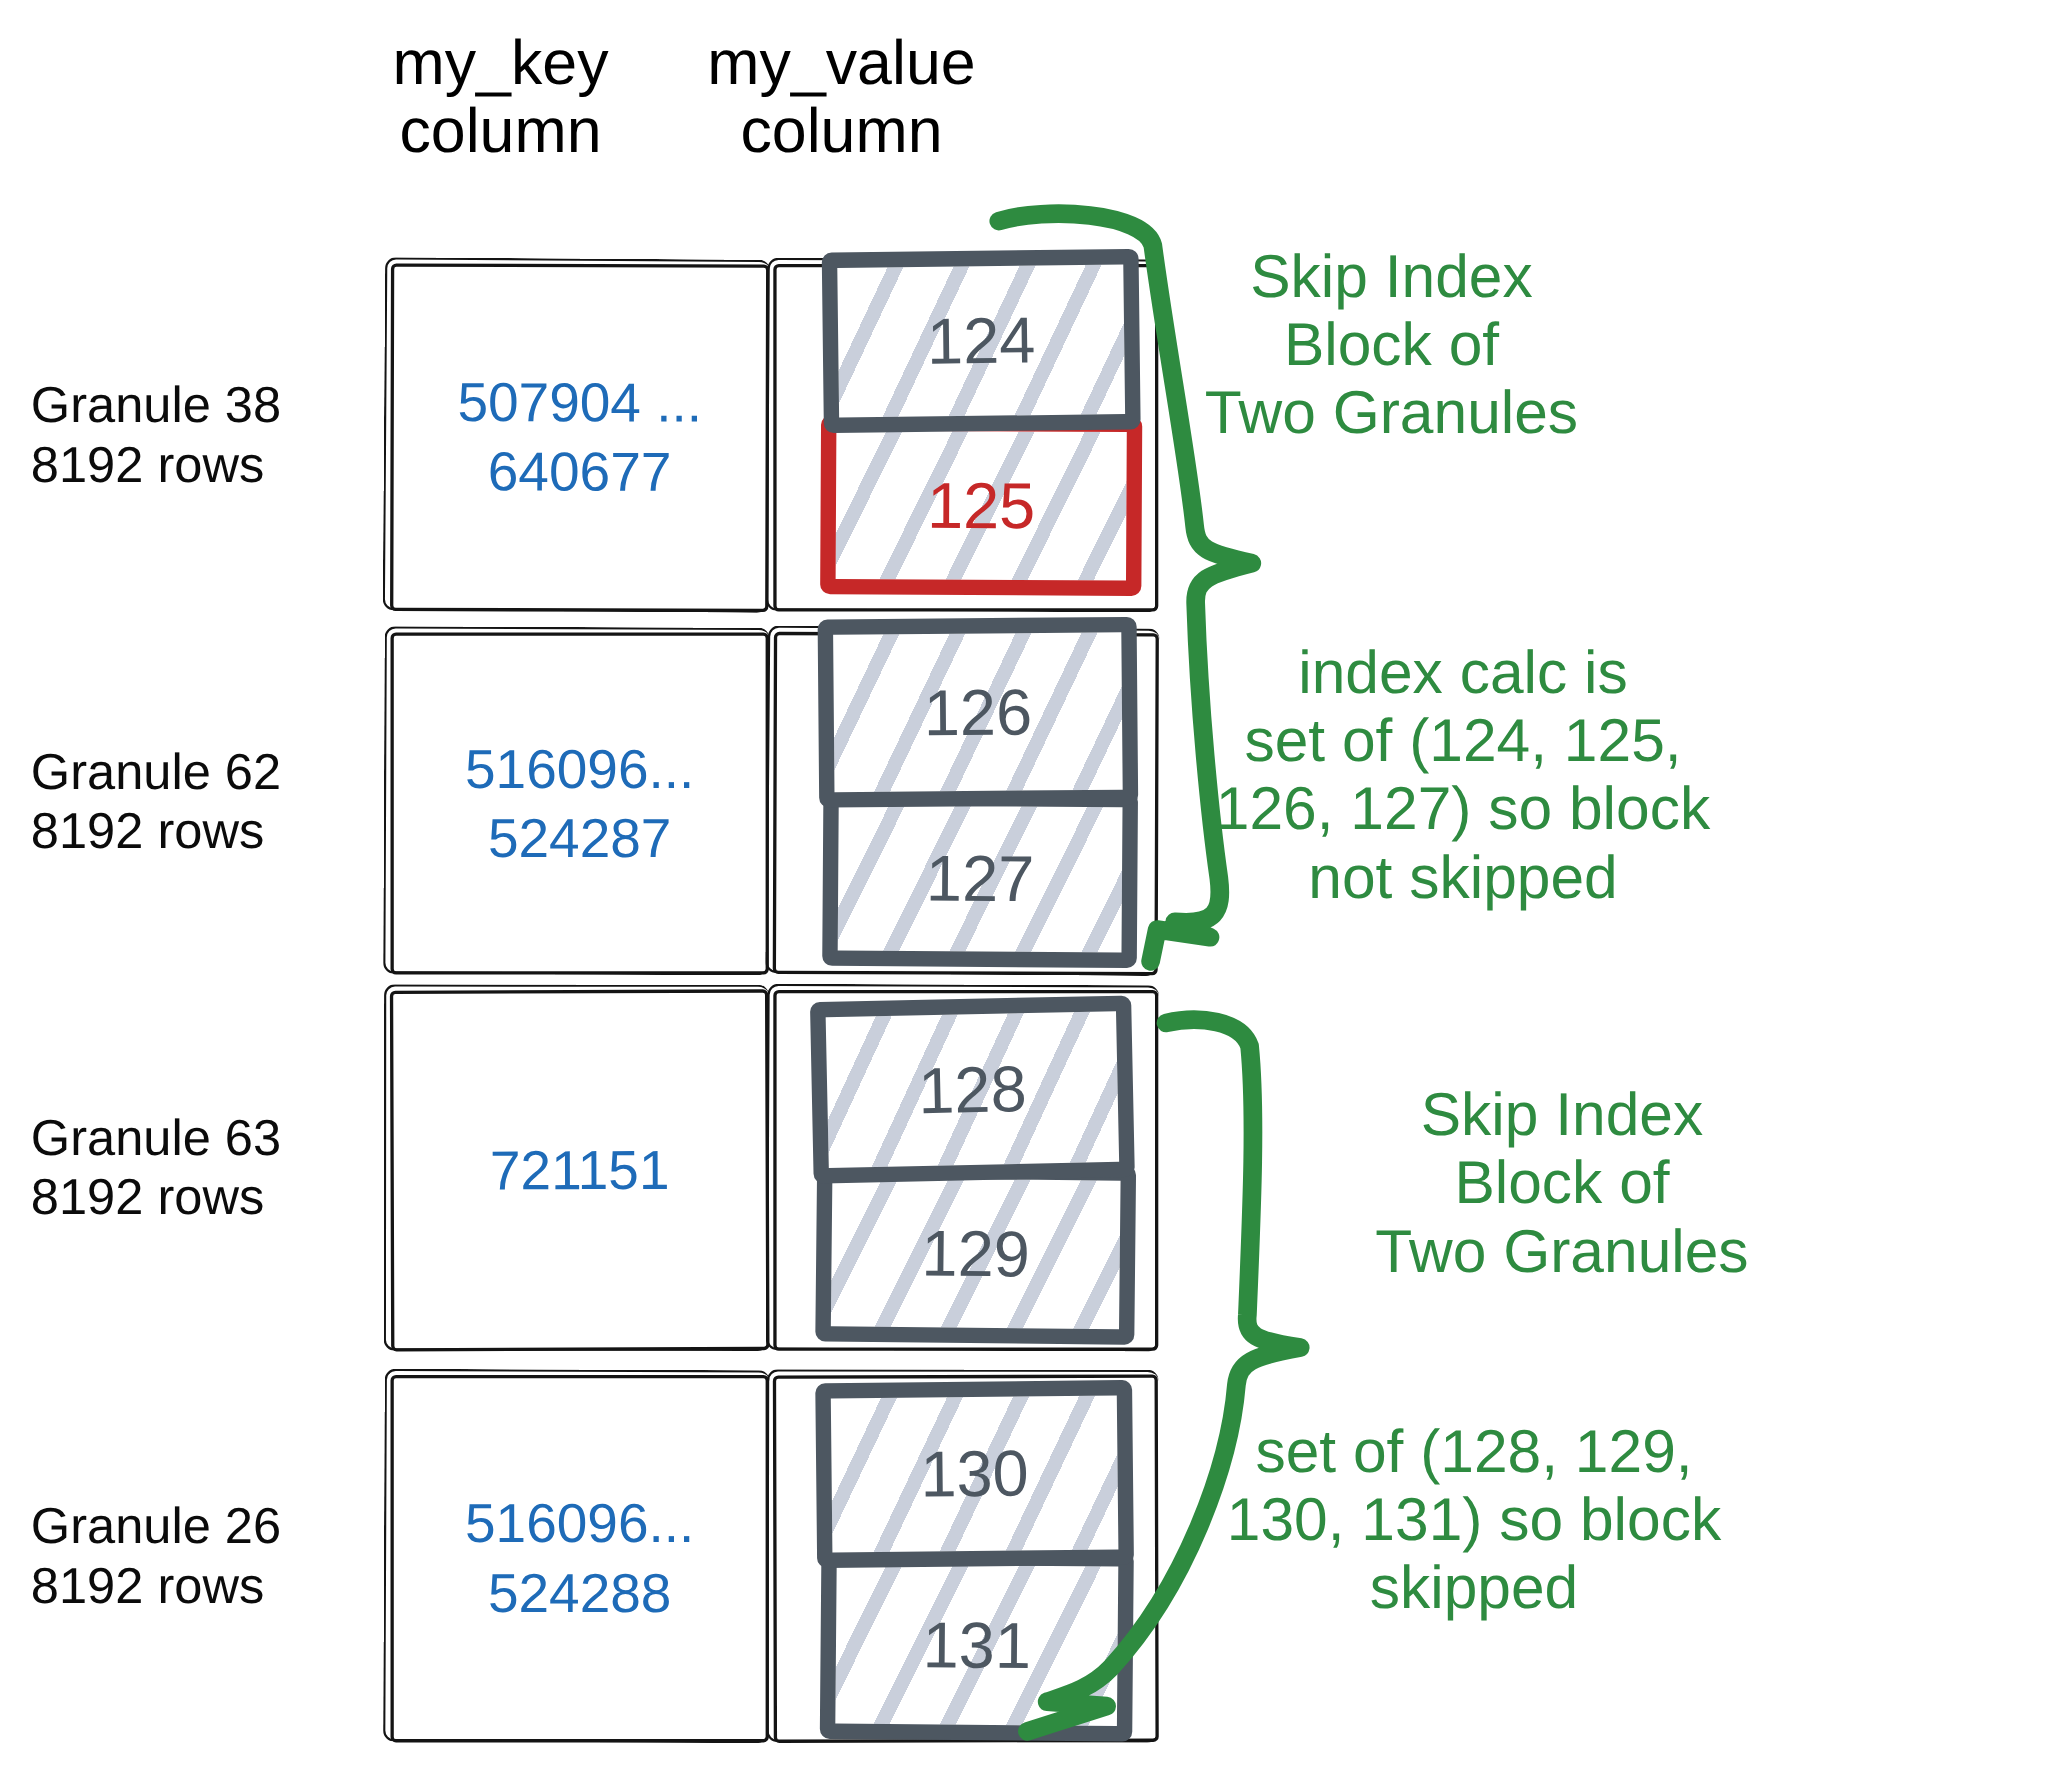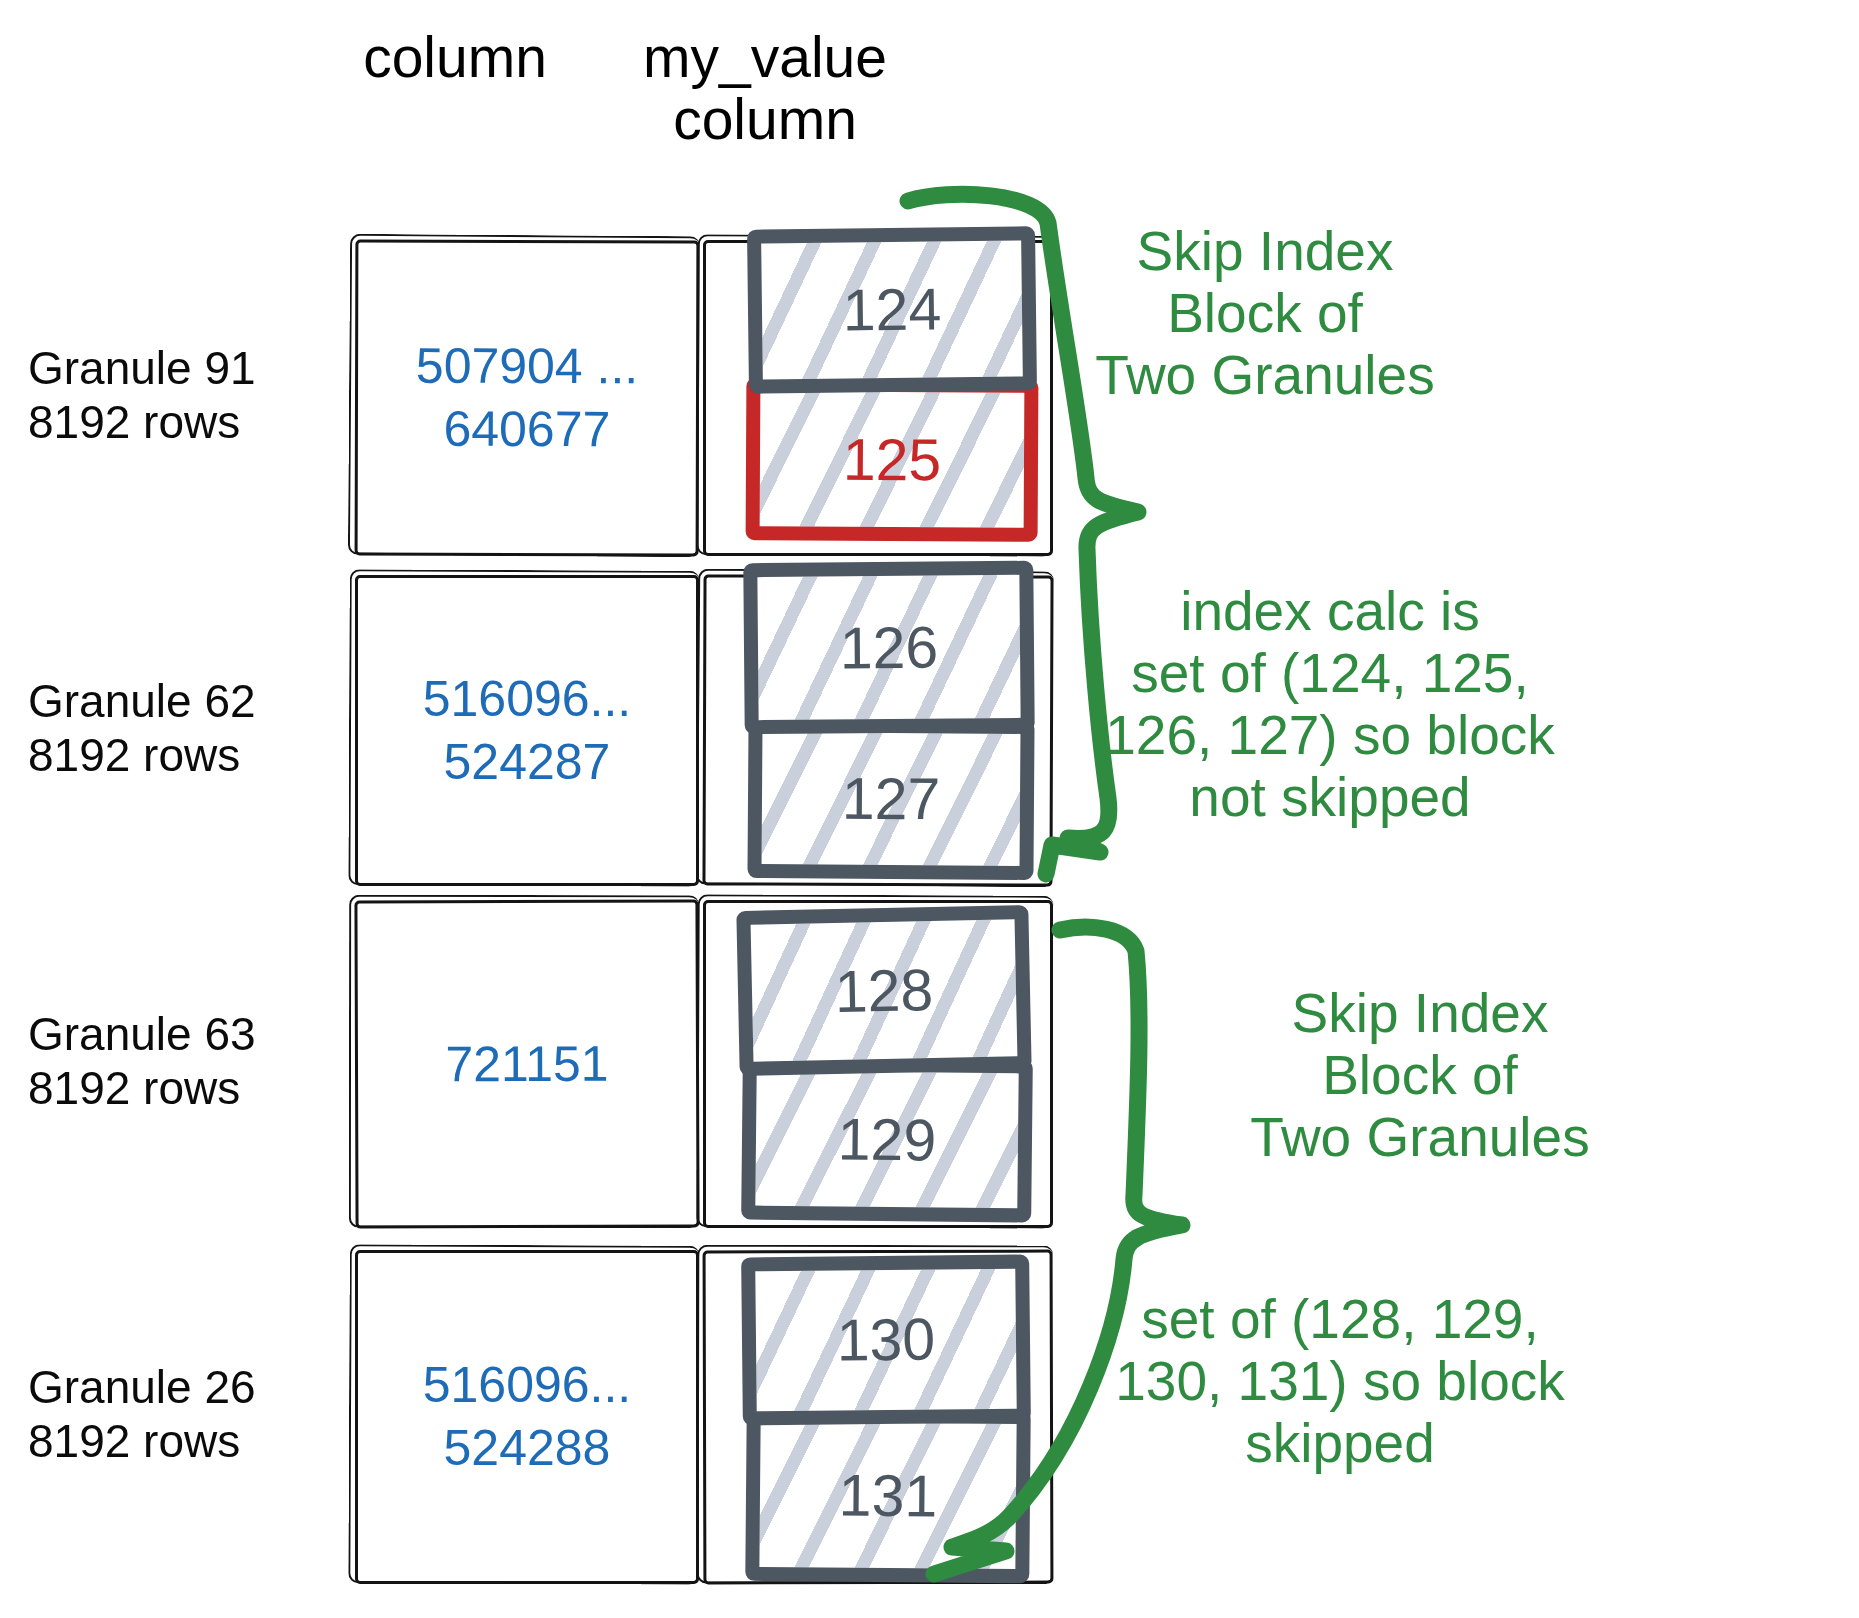--- a/index.html
+++ b/index.html
@@ -57,29 +57,30 @@
   .braces{position:absolute;left:0;top:0;z-index:7;pointer-events:none;}
   .braces path{fill:none;stroke:var(--green);stroke-width:17px;
     stroke-linecap:round;stroke-linejoin:round;}
 </style>
 </head>
 <body>
 
 <div id="canvas">
 
   <div class="hdr" id="hdr-key">
+    <div>my_key</div>
     <div>column</div>
   </div>
   <div class="hdr" id="hdr-value">
     <div>my_value</div>
     <div>column</div>
   </div>
 
   <div class="glabel r0">
-    <div>Granule 91</div>
+    <div>Granule 38</div>
     <div>8192 rows</div>
   </div>
   <div class="glabel r1">
     <div>Granule 62</div>
     <div>8192 rows</div>
   </div>
   <div class="glabel r2">
     <div>Granule 63</div>
     <div>8192 rows</div>
   </div>

